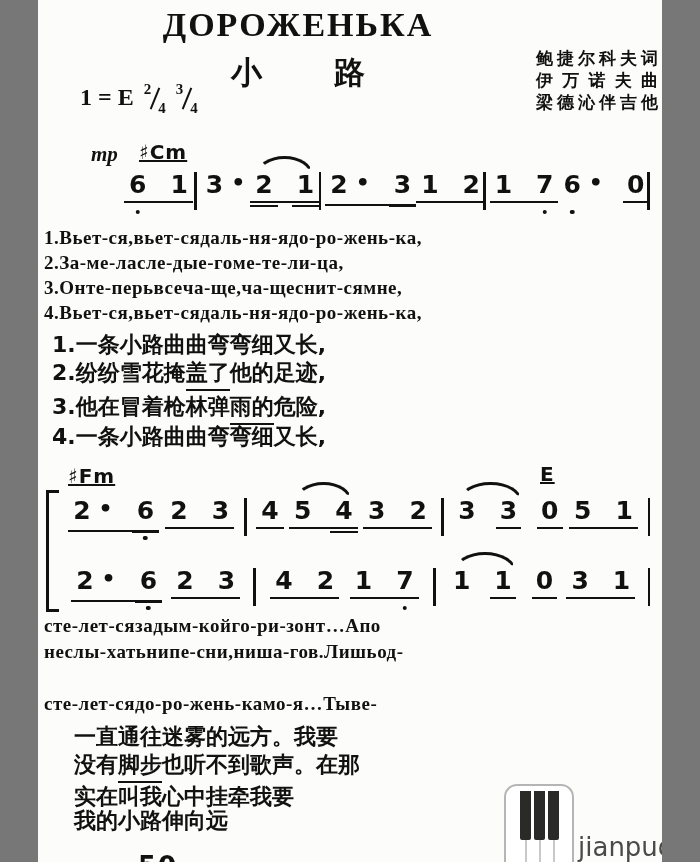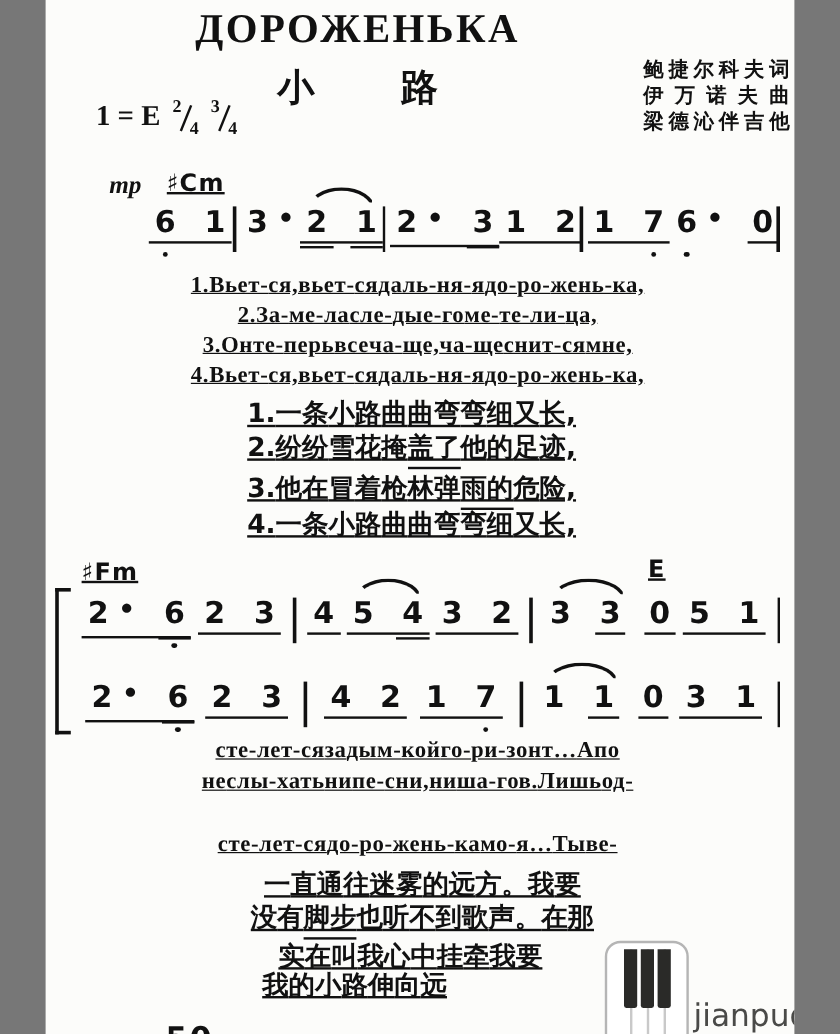--- a/index.html
+++ b/index.html
@@ -34,21 +34,21 @@
                    width:4.5px;height:4.5px;border-radius:50%;background:#111;}
   .ddot{align-self:center;font:bold 22px "DejaVu Sans",sans-serif;line-height:1;margin:0 0 6px -16px;}
   .bar{flex:none;width:2.5px;height:38px;background:#111;}
   .slur::before{content:'';position:absolute;top:-16px;left:6px;right:6px;height:13px;
                 border:3px solid transparent;border-top:3px solid #111;border-radius:50%/100% 100% 0 0;}
   .slur2::before{right:38%;}
   .bracket{position:absolute;left:8px;top:490px;width:10px;height:116px;
            border-left:3px solid #111;border-top:3px solid #111;border-bottom:3px solid #111;}
 
   
-  .lyr{position:absolute;display:flex;justify-content:center;align-items:baseline;white-space:nowrap;text-decoration:underline;}
+  .lyr{position:absolute;display:flex;justify-content:flex-start;align-items:baseline;white-space:nowrap;}
   .ru{font:bold 19px "Liberation Serif",serif;letter-spacing:0.5px;}
   .cn{font:bold 22px "DejaVu Sans",sans-serif;}
   .ul-syl{border-bottom:2.5px solid #111;padding-bottom:1px;}
 
   
   .wm-icon{position:absolute;left:466px;top:784px;width:66px;height:90px;background:#fff;
            border:2.5px solid #b5b5b5;border-radius:13px;overflow:hidden;}
   .wm-keys{position:absolute;left:5px;right:5px;top:5px;bottom:0;background:#fff;}
   .wm-keys .wline{position:absolute;top:0;bottom:0;width:1.5px;background:#c9c9c9;}
   .wm-keys .bkey{position:absolute;top:0;width:11px;height:58%;background:#2a2a28;border-radius:0 0 2px 2px;}

